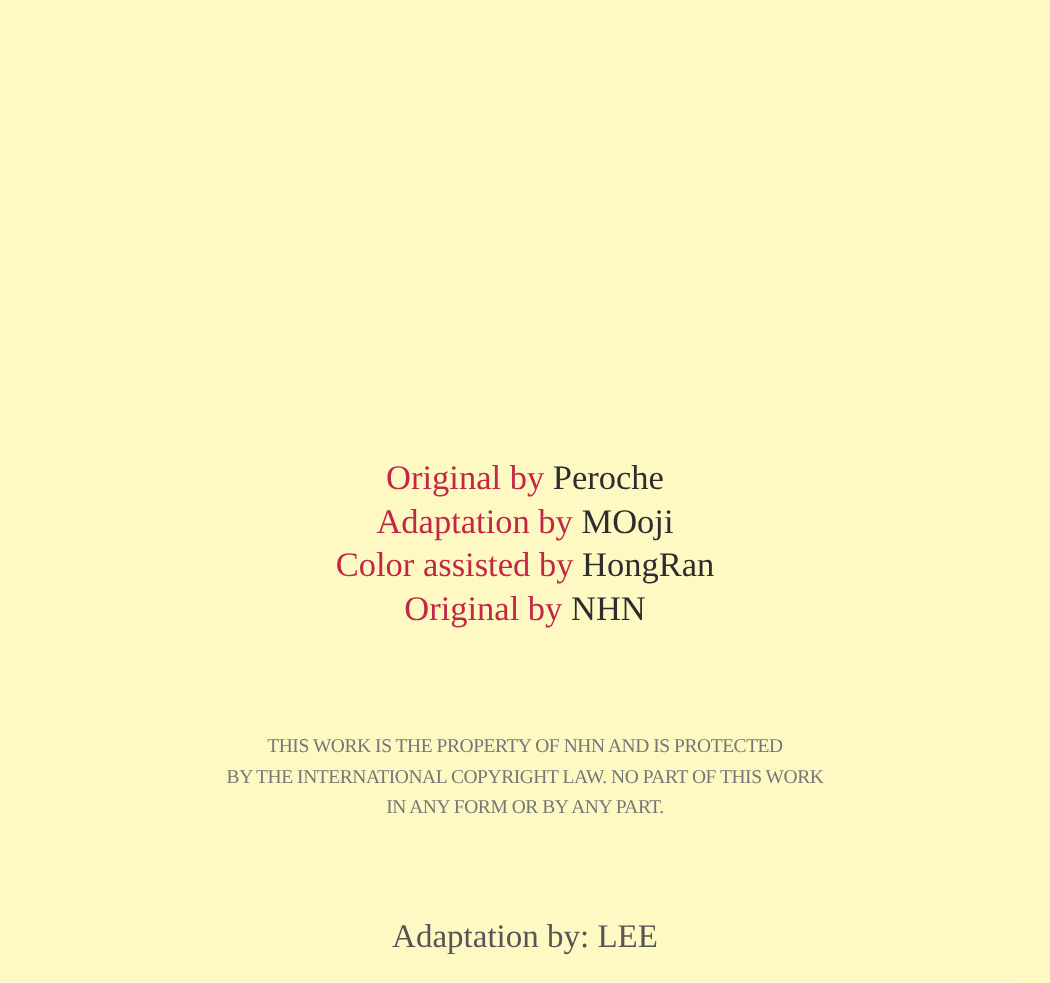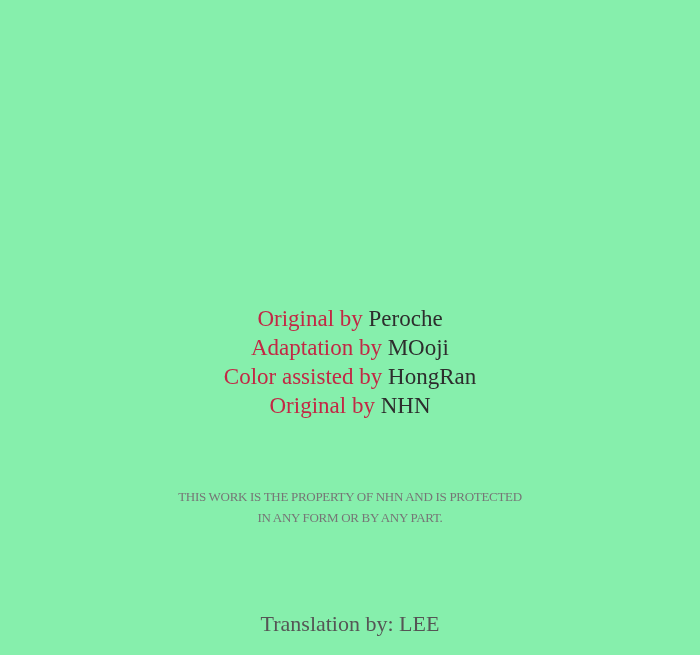--- a/index.html
+++ b/index.html
@@ -1,20 +1,20 @@
 <!DOCTYPE html>
 <html style="--role-red: #c22845; --name-dark: #2d2d2d; --copyright-gray: #767676; --translation-gray: #555555;"><head>
 <meta charset="utf-8">
 <style>
   html, body { margin: 0; padding: 0; background: #ffffff; }
   .page {
     position: relative;
     width: 700px;
     height: 655px;
-    background: #86efac;
+    background: #fef9c3;
     overflow: hidden;
     font-family: "Liberation Serif", "DejaVu Serif", serif;
   }
   .credits {
     position: absolute;
     top: 304px;
     left: 0;
     width: 700px;
     text-align: center;
     font-size: 23px;
@@ -60,18 +60,19 @@
     <div class="credit-line">
       <span class="role">Color assisted by </span><span class="name">HongRan</span>
     </div>
     <div class="credit-line">
       <span class="role">Original by </span><span class="name">NHN</span>
     </div>
   </div>
 
   <div class="copyright">
     <div class="copyright-line">THIS WORK IS THE PROPERTY OF NHN AND IS PROTECTED</div>
+    <div class="copyright-line">BY THE INTERNATIONAL COPYRIGHT LAW. NO PART OF THIS WORK</div>
     <div class="copyright-line">IN ANY FORM OR BY ANY PART.</div>
   </div>
 
-  <div class="translation">Translation by: LEE</div>
+  <div class="translation">Adaptation by: LEE</div>
 
 </div>
 
 </body></html>

